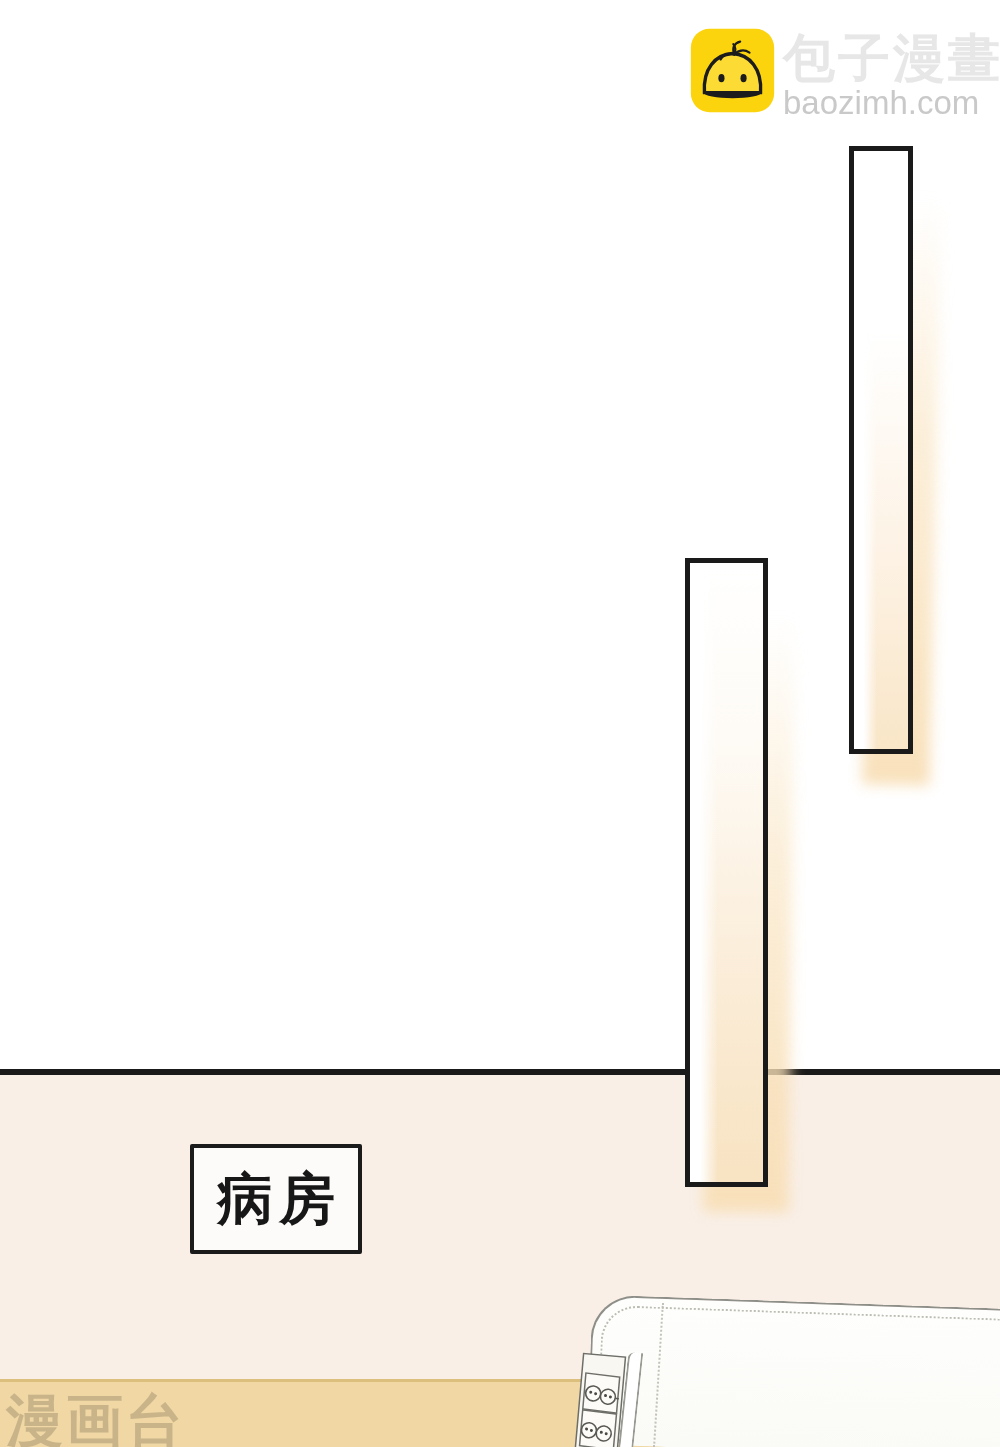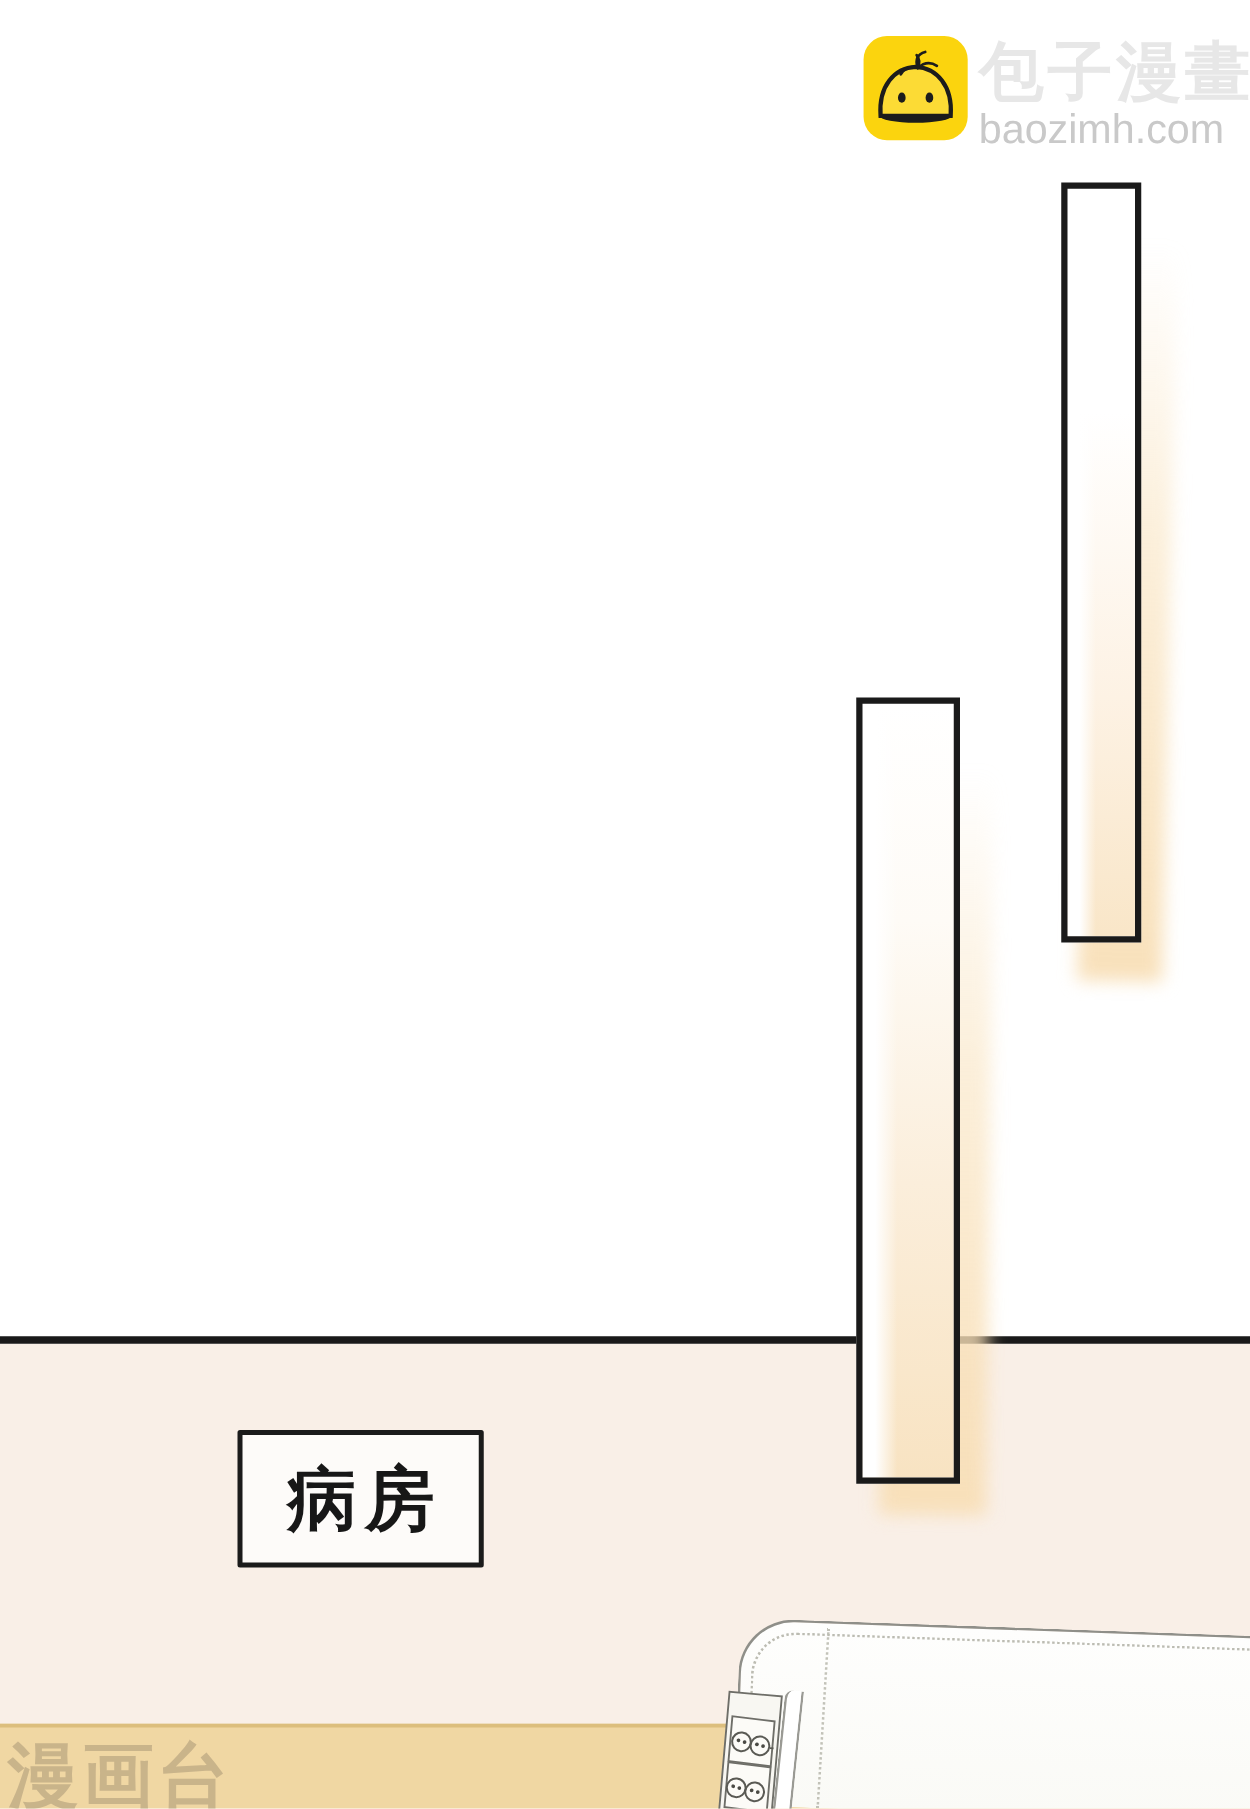--- a/index.html
+++ b/index.html
@@ -63,21 +63,21 @@
       linear-gradient(180deg,#ffffff 0%,#ffffff 30%,#FDF2E4 68%,#F9E6C8 100%);
   }
   .pillar-middle{
     left:685px;top:558px;width:83px;height:629px;
     background-image:
       linear-gradient(90deg,#ffffff 0%,#ffffff 14%,rgba(255,255,255,0) 38%),
       linear-gradient(180deg,#ffffff 0%,#FEFBF6 28%,#FBEEDB 62%,#F8E3C2 100%);
   }
   
   .sign{
-    position:absolute;left:190px;top:1144px;width:197px;height:110px;
+    position:absolute;left:190px;top:1144px;width:172px;height:110px;
     box-sizing:border-box;border:4px solid #1B1B1B;border-radius:2px;
     background:#FDFBF9;
     display:flex;align-items:center;justify-content:center;
   }
   .sign-label{
     font-size:56px;font-weight:700;color:#171717;letter-spacing:6px;
     margin-right:-6px; 
     line-height:1;
   }
   

